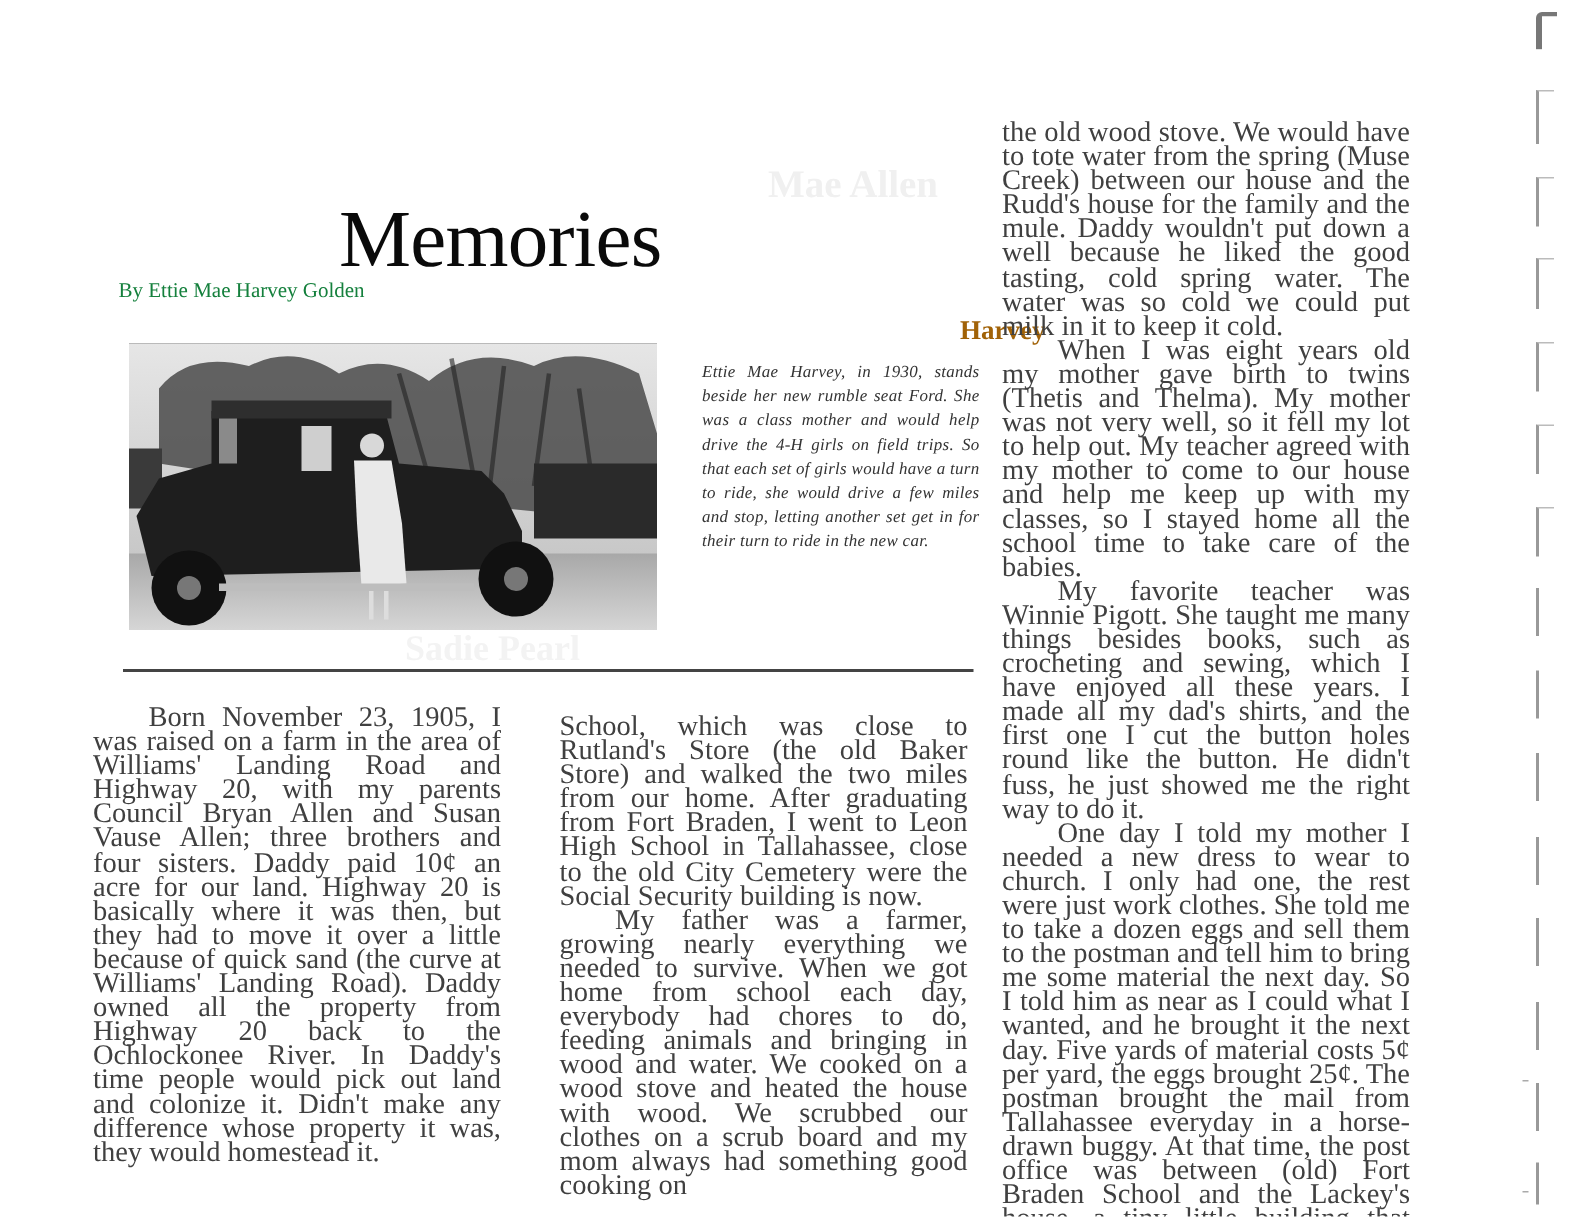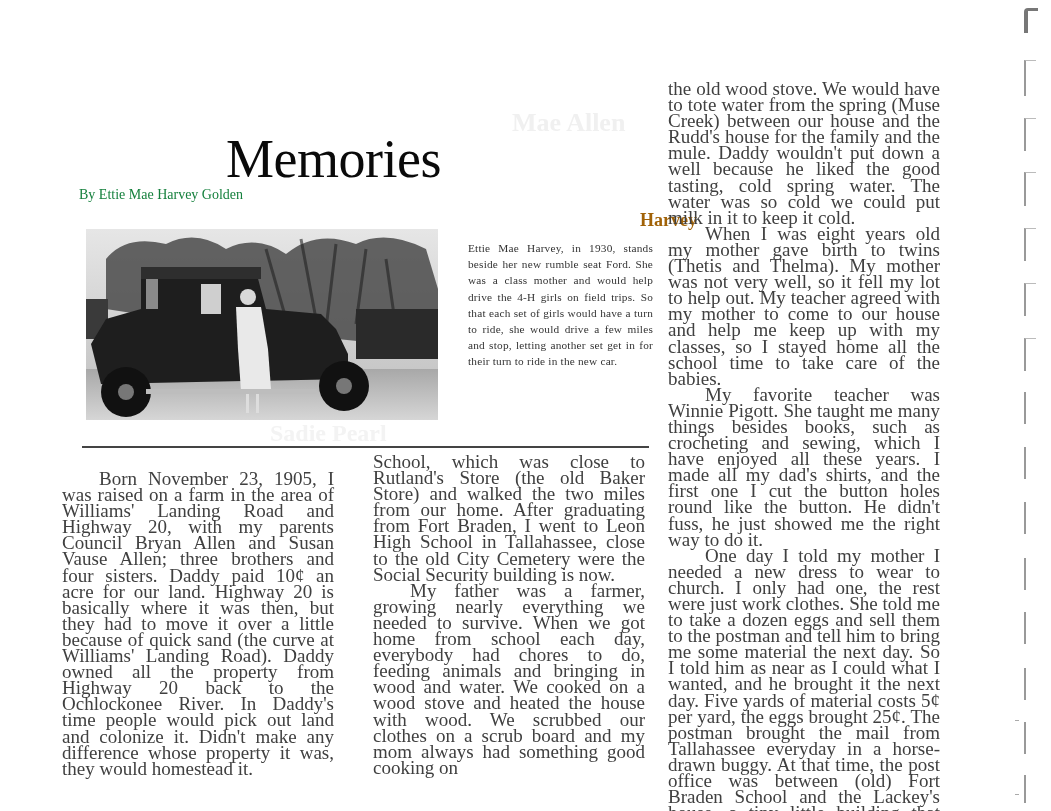--- a/index.html
+++ b/index.html
@@ -49,20 +49,21 @@
       background: #6a6a6a;
       overflow: hidden;
     }
     .photo svg { display: block; }
     .caption {
       position: absolute;
       left: 468px;
       top: 240px;
       width: 185px;
       font-size: 11.3px;
+      font-style: italic;
       line-height: 16.2px;
       color: #333;
       text-align: justify;
       letter-spacing: 0.2px;
     }
     .rule {
       position: absolute;
       left: 82px;
       top: 446px;
       width: 567px;
@@ -76,21 +77,21 @@
       line-height: 16.1px;
       text-align: justify;
       color: #404040;
     }
     .col p {
       margin: 0;
       text-indent: 37px;
     }
     .col p.noindent { text-indent: 0; }
     .col1 { left: 62px; top: 471px; }
-    .col2 { left: 373px; top: 454px; }
+    .col2 { left: 373px; top: 477px; }
     .col3 { left: 668px; top: 81px; }
     .binding {
       position: absolute;
       left: 1024px;
       width: 10px;
       border-left: 2px solid #999;
       border-top: 1px solid #bbb;
     }
     .binding.first {
       border-left: 4px solid #777;

